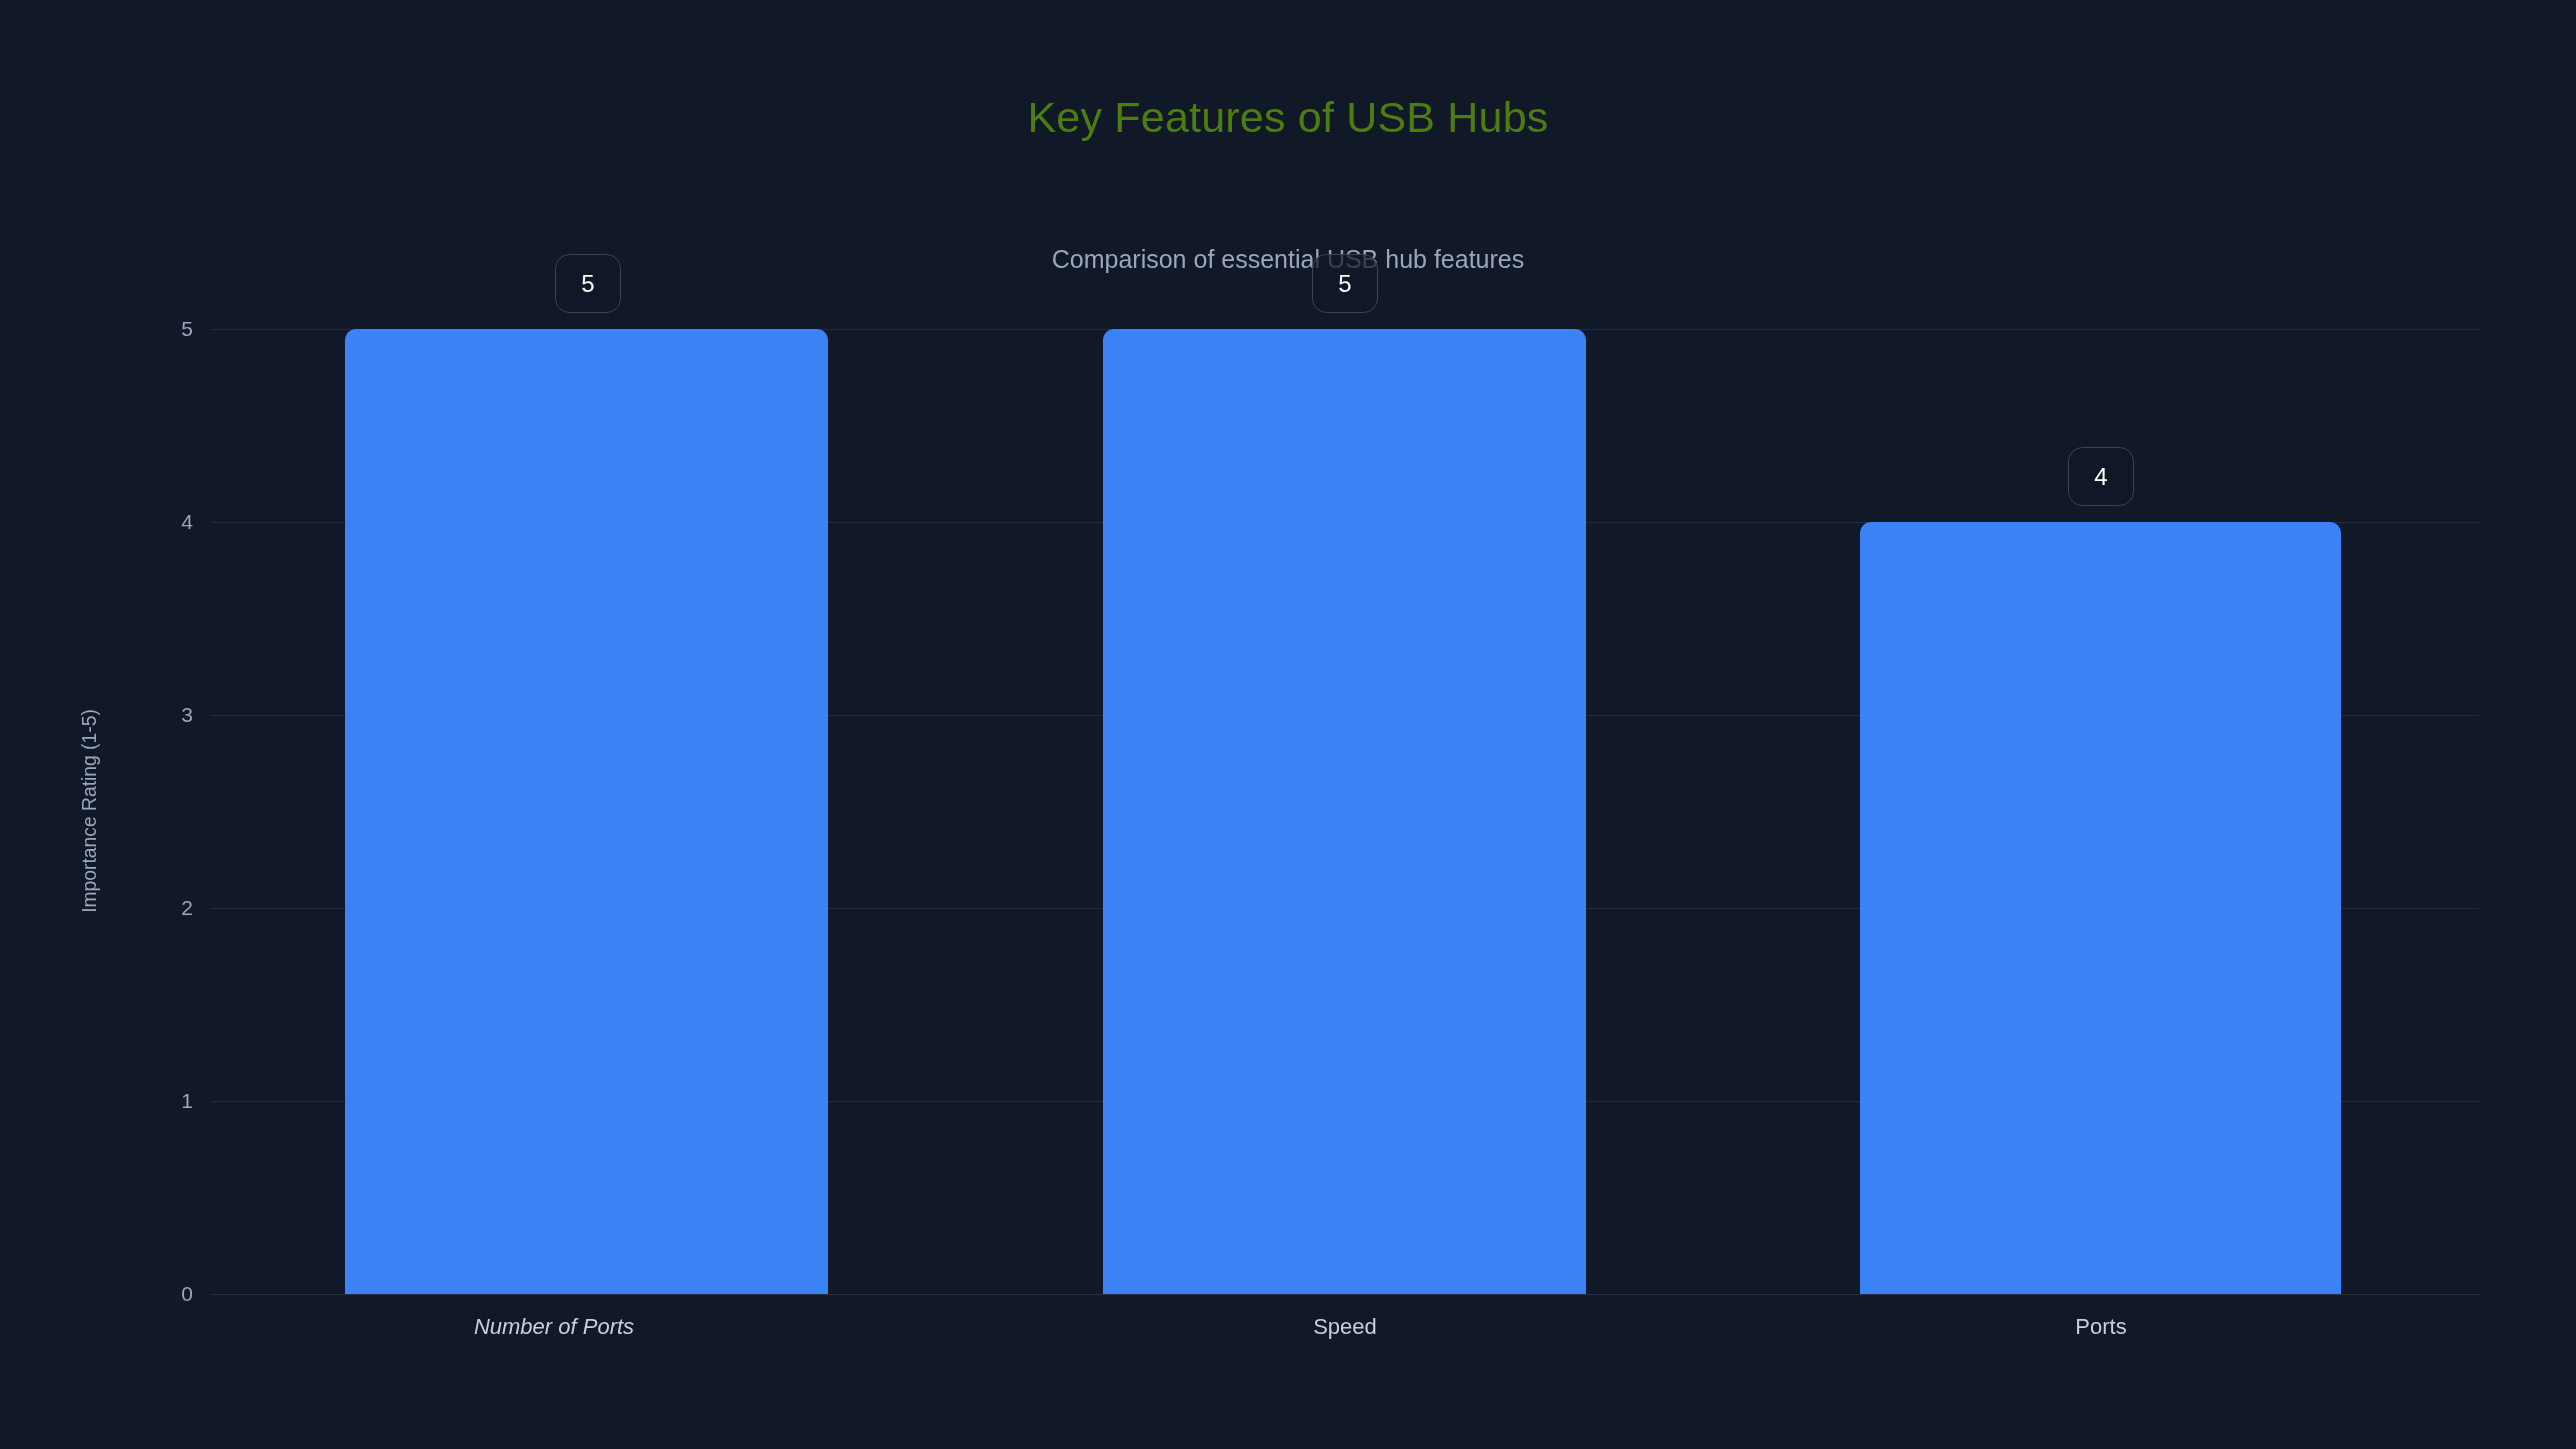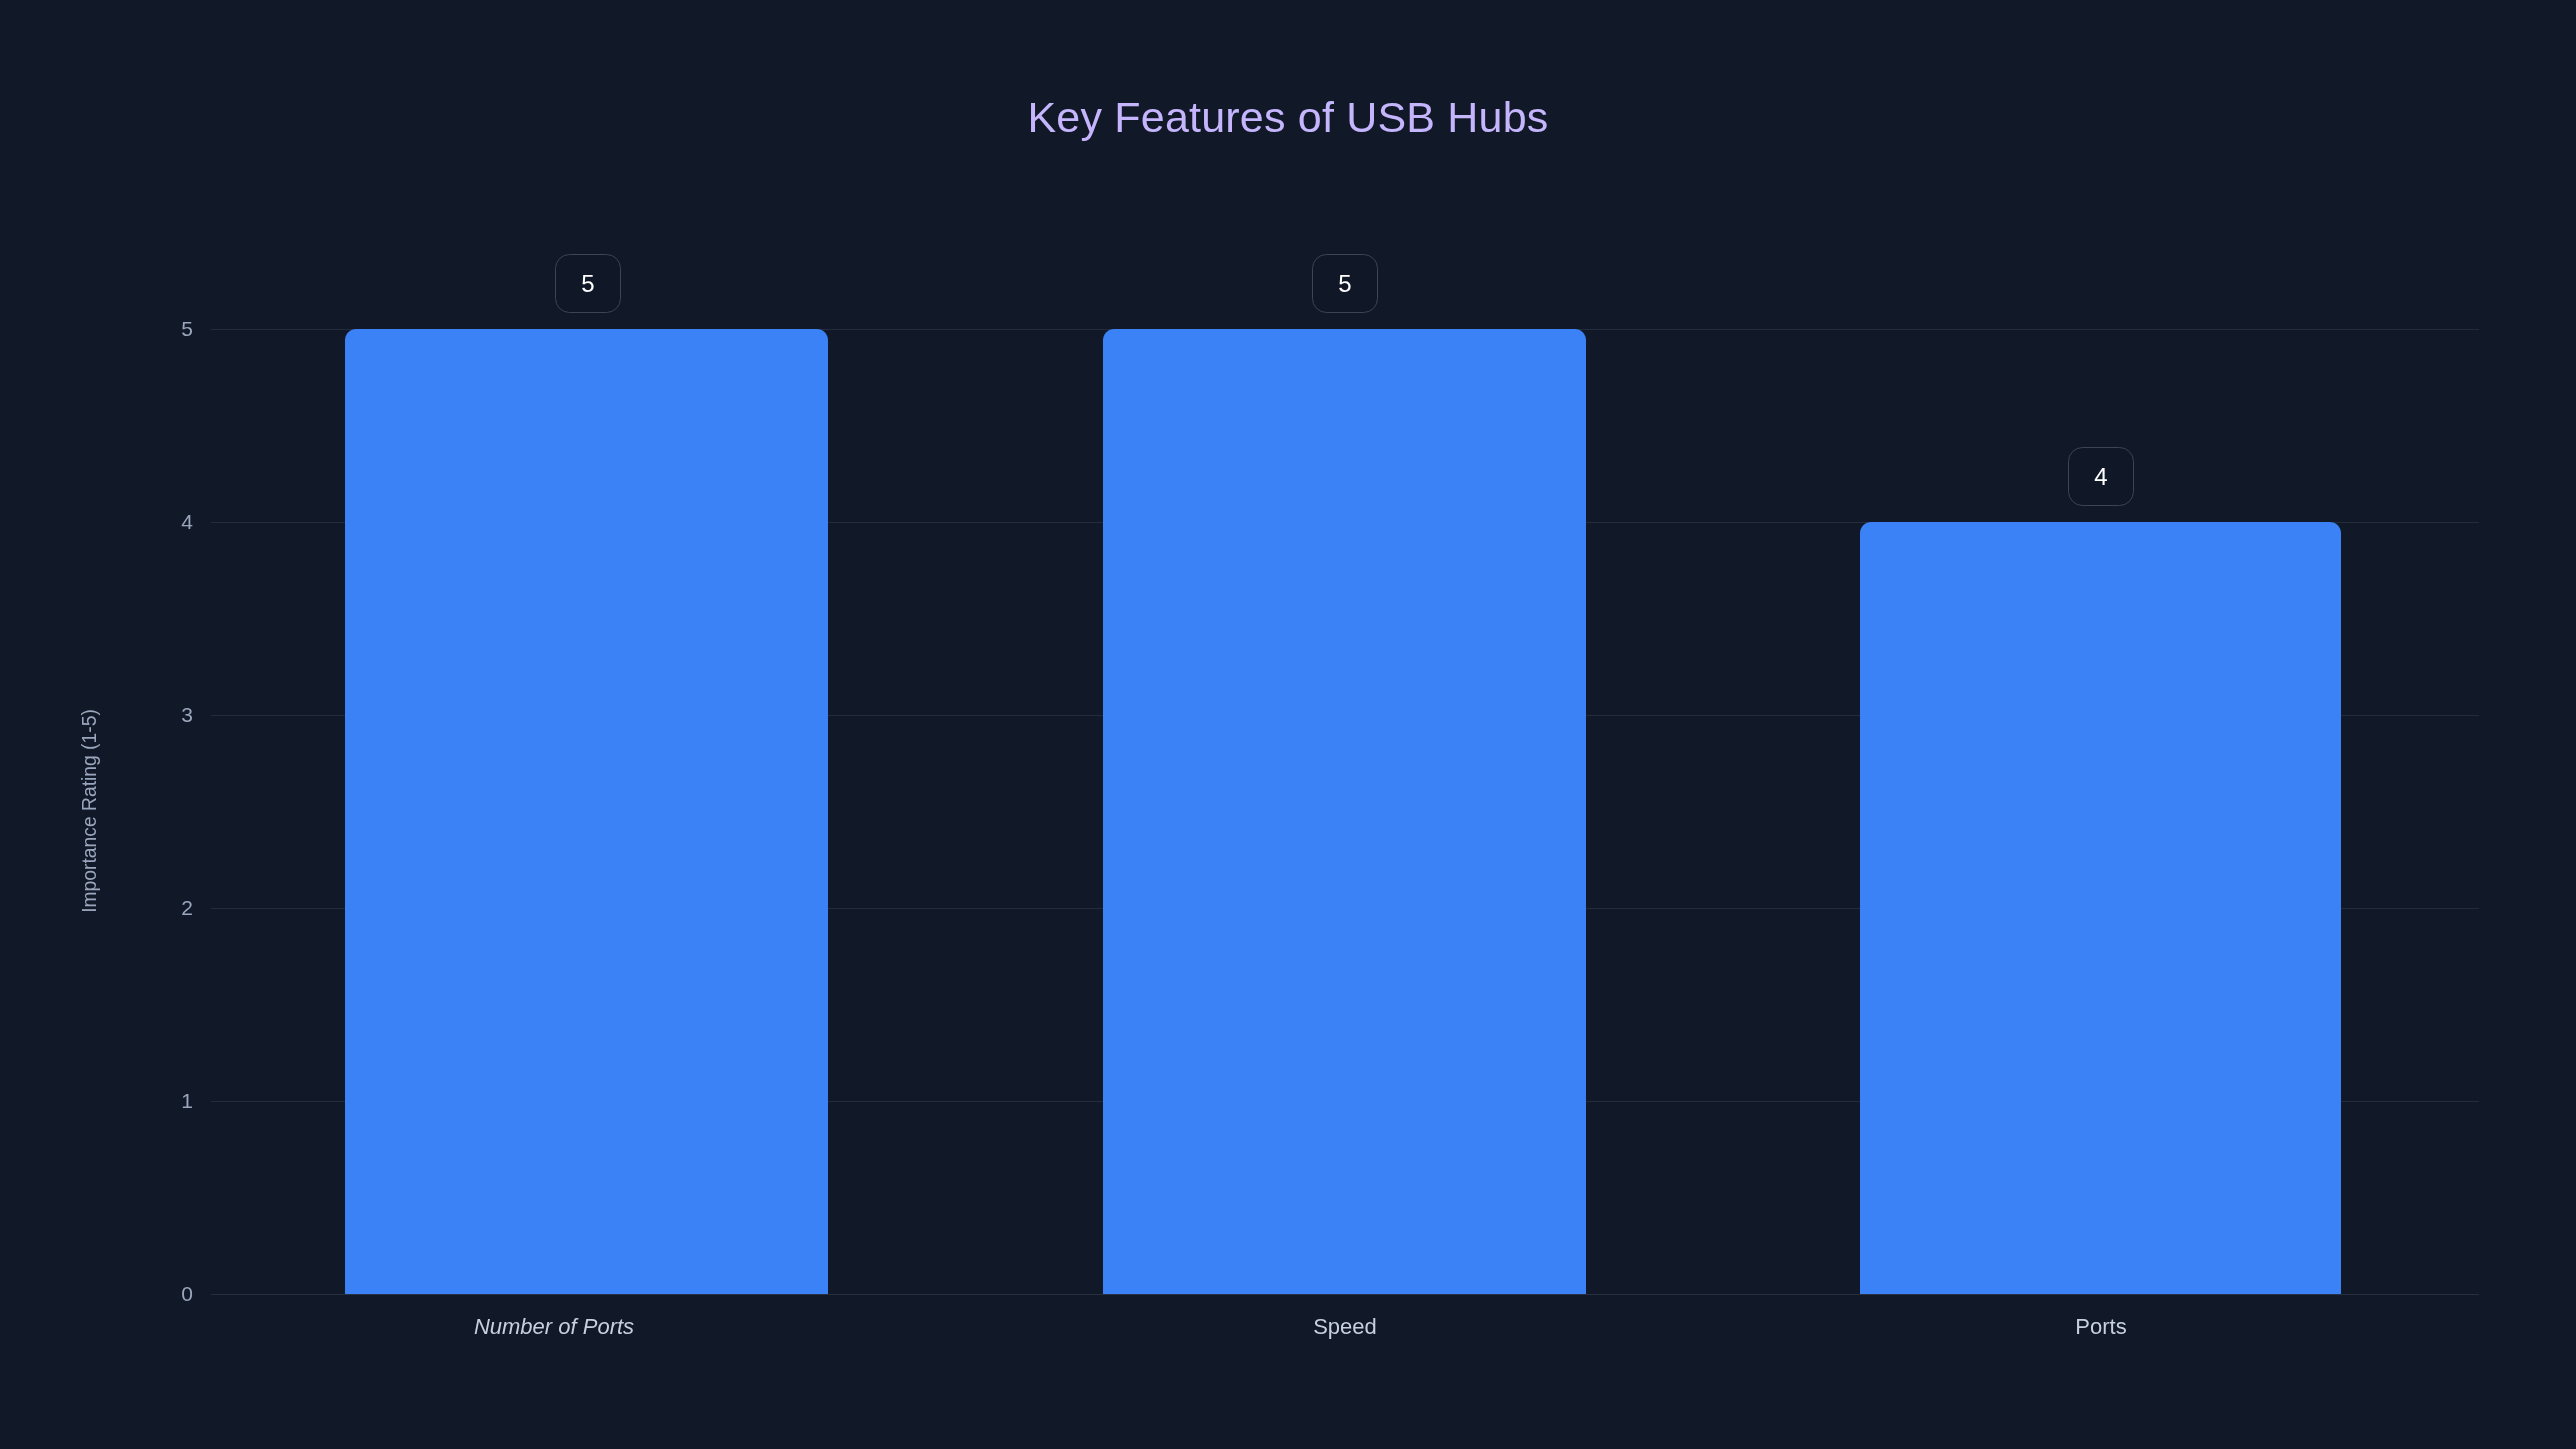--- a/index.html
+++ b/index.html
@@ -24,21 +24,21 @@
 
   
   .chart-title {
     position: absolute;
     left: 0;
     top: 94px;
     width: 2576px;
     text-align: center;
     font-size: 43px;
     font-weight: 400;
-    color: #c4b5fd;
+    color: #4d7c0f;
     letter-spacing: 0.2px;
     line-height: 1.1;
   }
   .chart-subtitle {
     position: absolute;
     left: 0;
     top: 246px;
     width: 2576px;
     text-align: center;
     font-size: 25px;
@@ -129,20 +129,21 @@
     white-space: nowrap;
   }
 </style>
 </head>
 <body>
 
 <div id="chart-root">
 
   <div class="chart-title">Key Features of USB Hubs</div>
 
+  <div class="chart-subtitle">Comparison of essential USB hub features</div>
 
   <div class="y-axis-title">Importance Rating (1-5)</div>
 
   <div class="y-axis-ticks">
     <div class="tick" style="top:965px">0</div>
     <div class="tick" style="top:772px">1</div>
     <div class="tick" style="top:579px">2</div>
     <div class="tick" style="top:386px">3</div>
     <div class="tick" style="top:193px">4</div>
     <div class="tick" style="top:0px">5</div>

